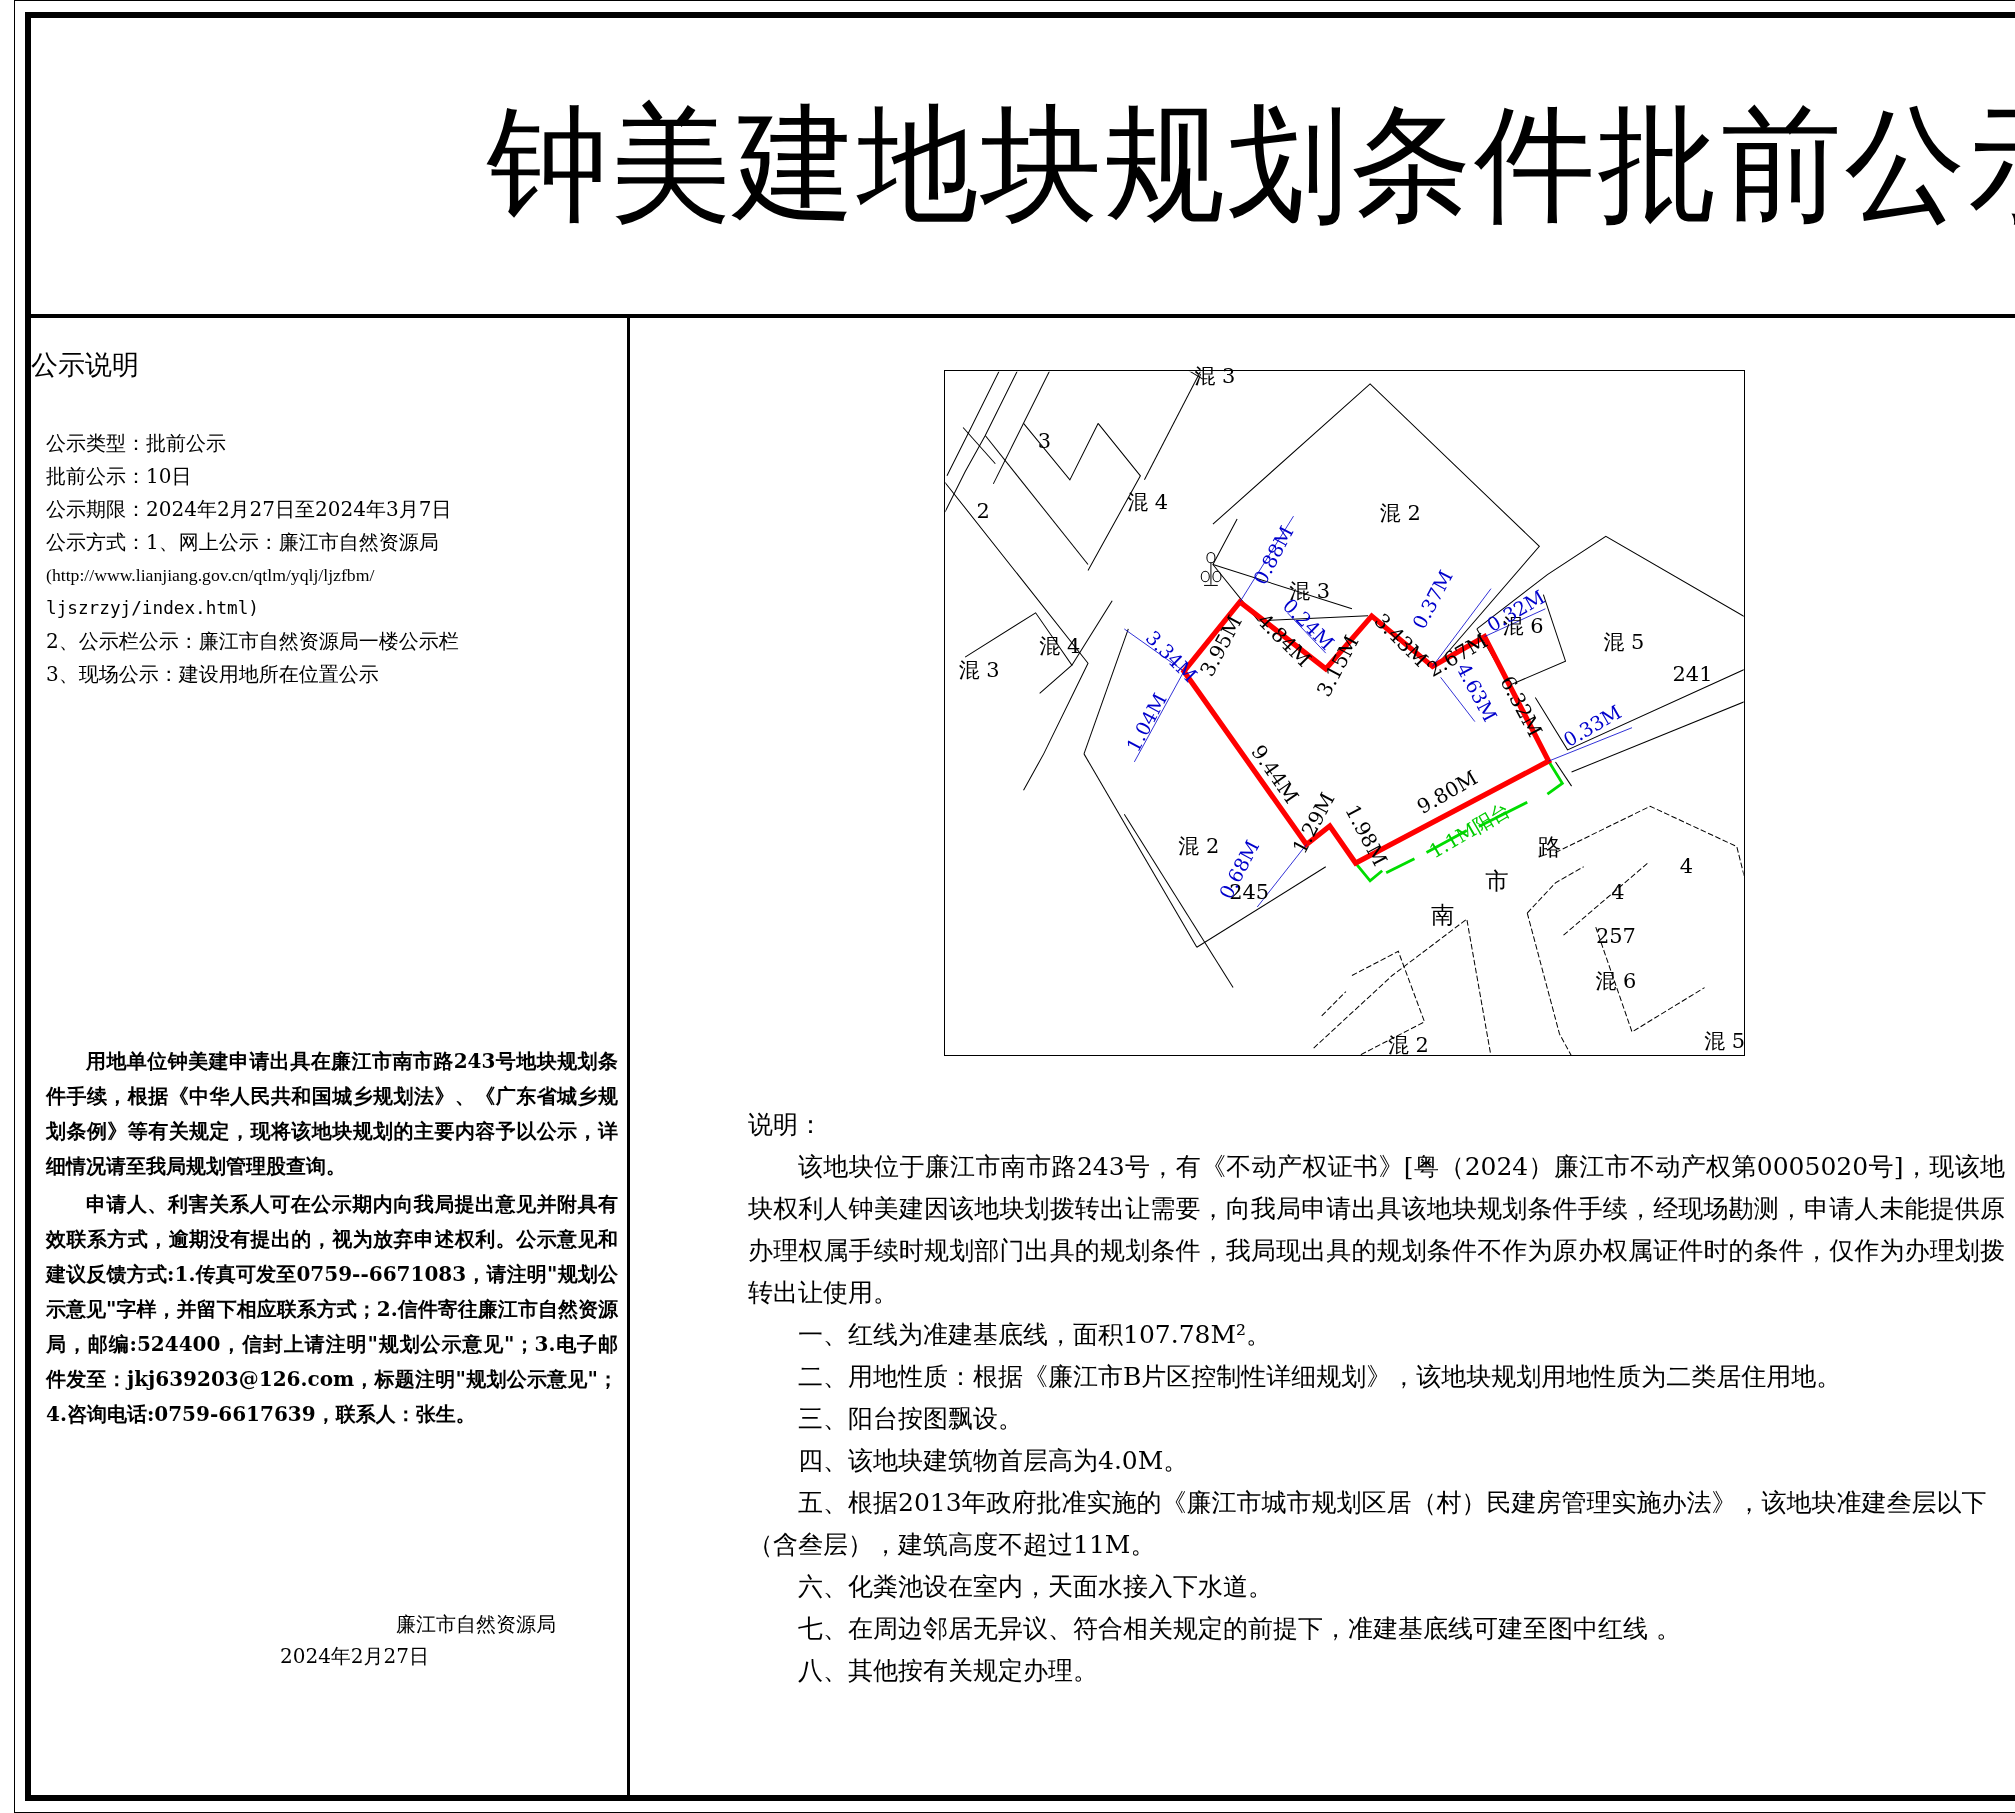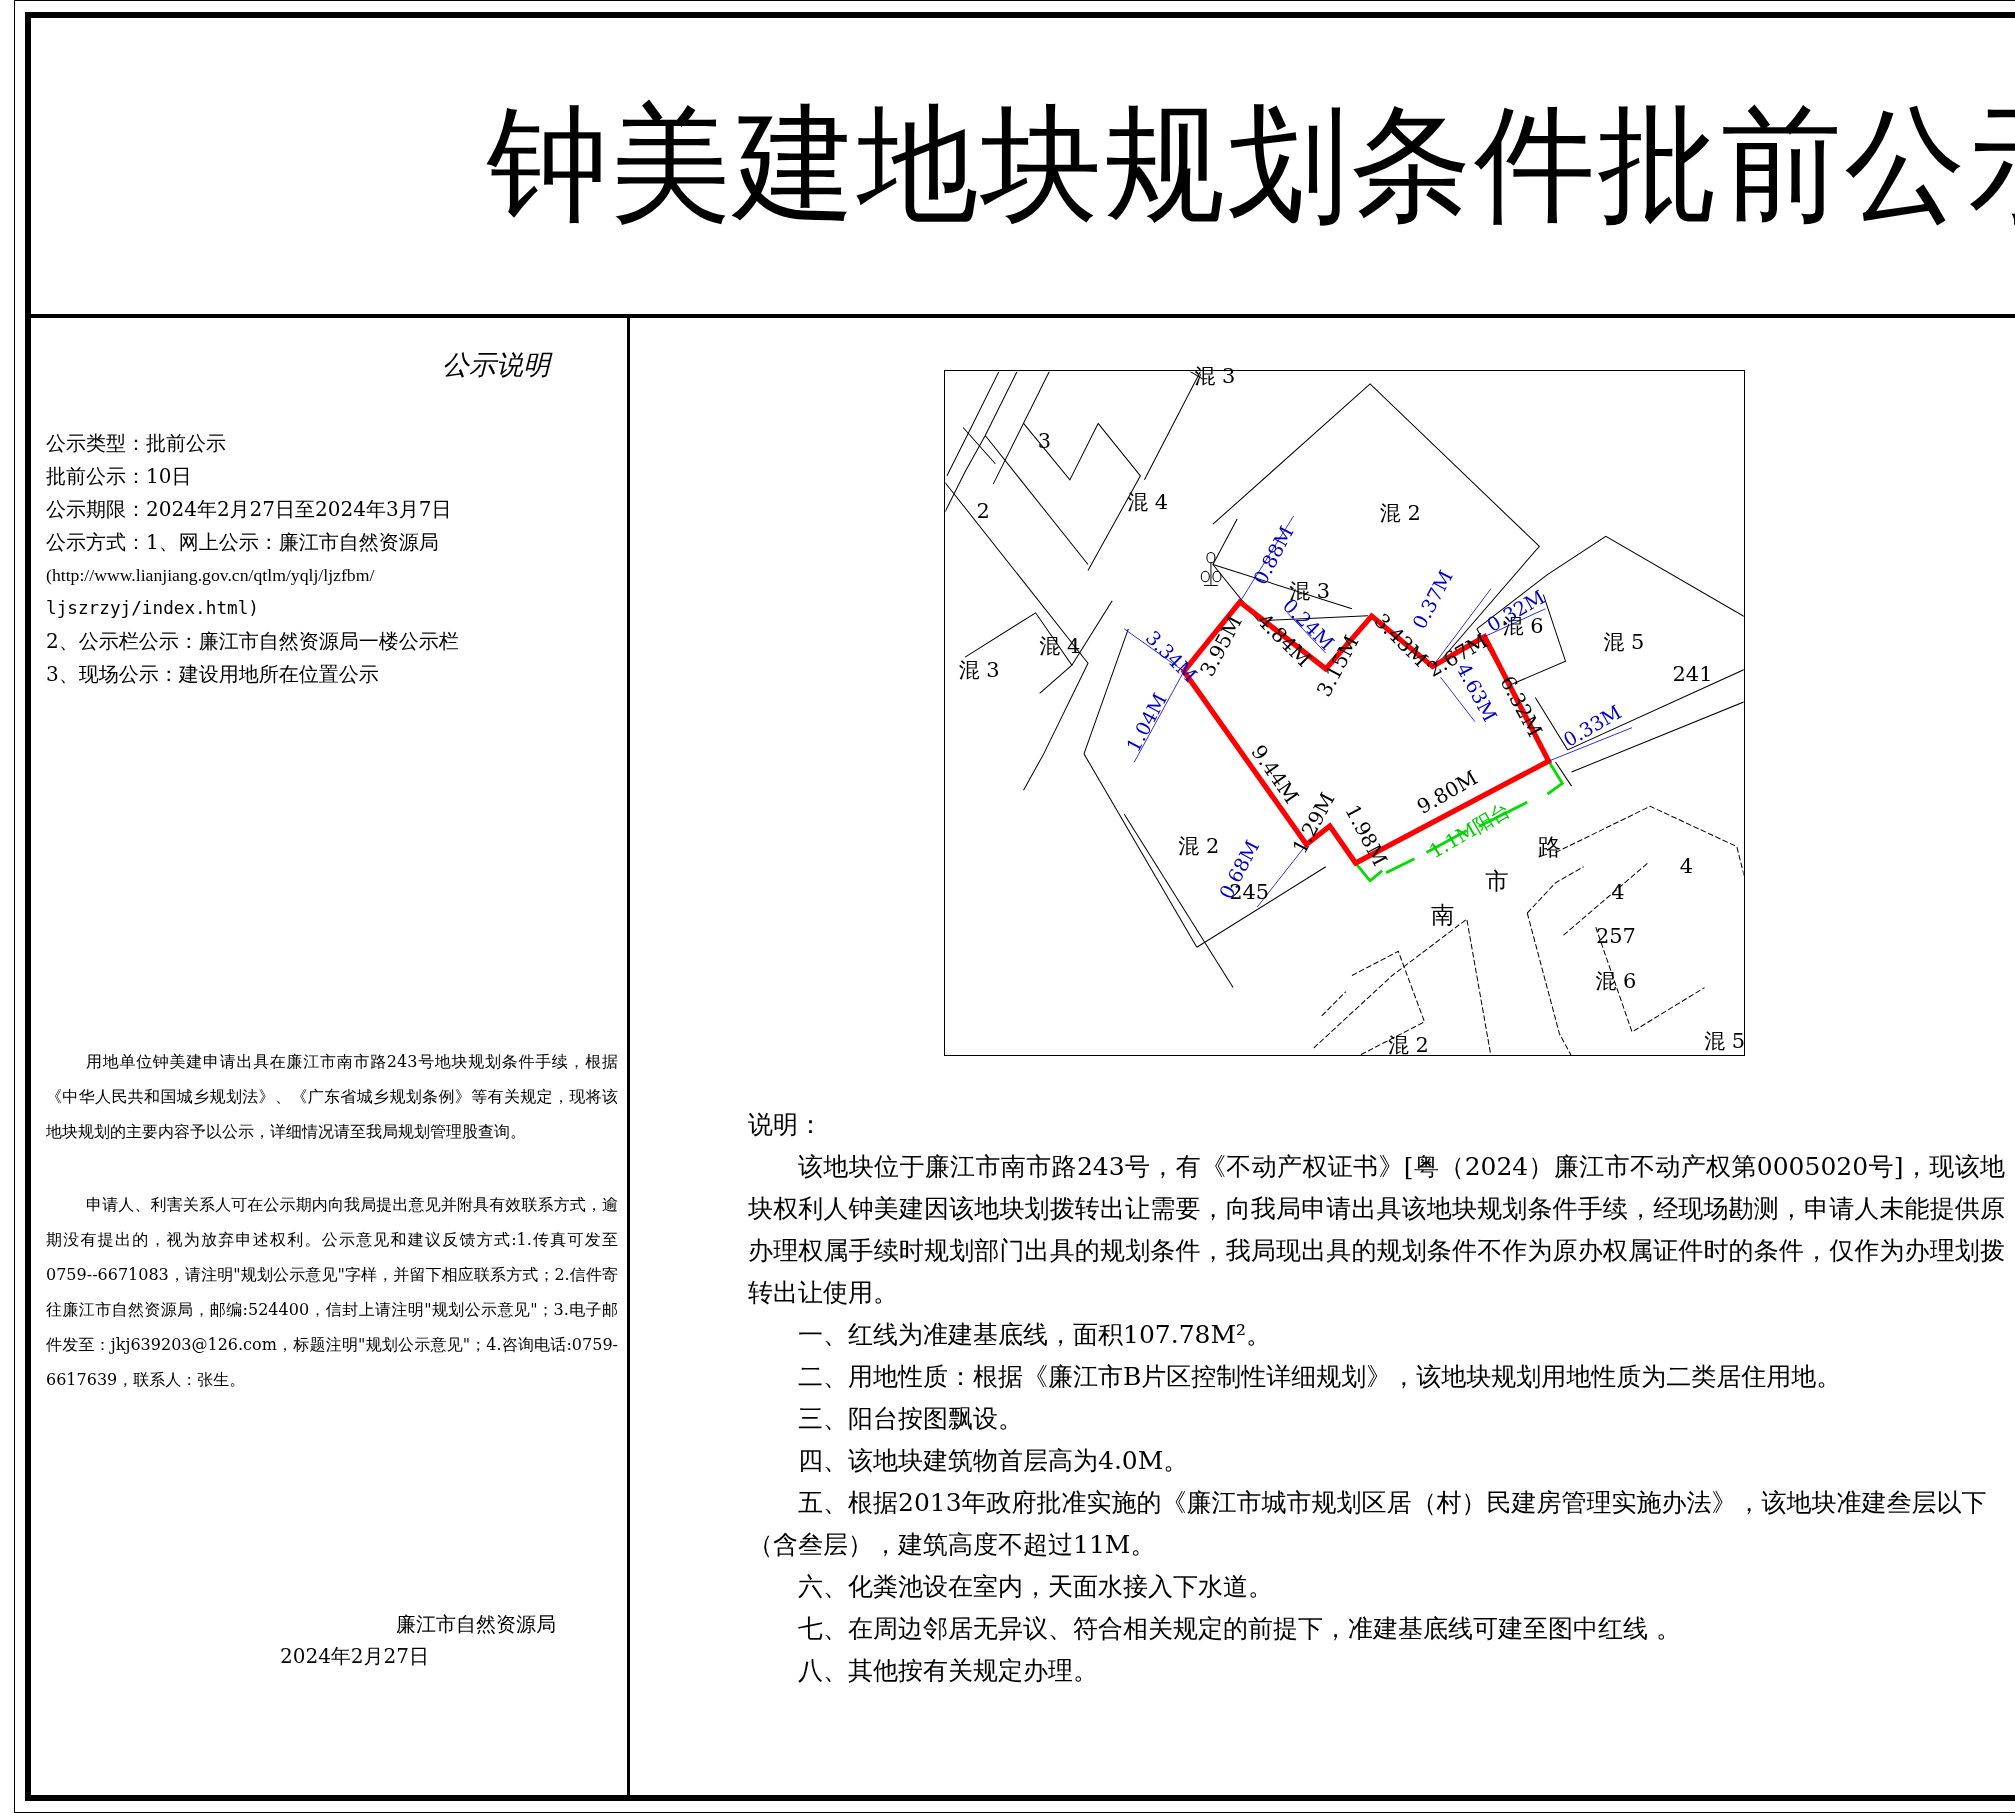--- a/index.html
+++ b/index.html
@@ -8,25 +8,25 @@
   .abs { position:absolute; }
   .outer-line { position:absolute; left:13.7px; top:0; width:2551px; height:1813px;
                 border:1.2px solid #000; box-sizing:border-box; }
   .frame { position:absolute; left:25.4px; top:12px; width:2528px; height:1789px;
            border:6px solid #000; box-sizing:border-box; }
   .hline { position:absolute; background:#000; height:3.6px; }
   .vline { position:absolute; background:#000; width:3.2px; }
   .title { position:absolute; left:31px; top:18px; width:2516px; height:296px;
            display:flex; align-items:center; justify-content:center;
            font-size:121px; letter-spacing:2.4px; transform:scaleY(1.05); }
-  .notice-heading { position:absolute; left:31px; top:347px; width:519px; text-align:right;
-                    font-size:27px;font-style:italic; }
+  .notice-heading { position:absolute; left:31px; top:347px; width:519px; text-align:left;
+                    font-size:27px; }
   .notice-list { position:absolute; left:46px; top:427px; width:572px; font-size:20px; line-height:33px; }
   .notice-list div { white-space:nowrap; }
-  .para { position:absolute; left:46px; width:572px; font-size:16px; line-height:35px; text-indent:40px; text-align:justify; }
+  .para { position:absolute; left:46px; width:572px; font-size:20px; line-height:35px; text-indent:40px; text-align:justify;font-weight:bold; }
   .sign { position:absolute; left:31px; width:596px; text-align:center; font-size:20px; line-height:32px; }
   .map-box { position:absolute; left:944px; top:370px; width:801px; height:686px;
              border:1.2px solid #000; box-sizing:border-box; }
   .desc { position:absolute; left:740px; top:1104px; width:1257px; font-size:25px; line-height:42px;margin-left:8px; }
   .desc .p { text-indent:50px; text-align:justify; }
   .desc .item { padding-left:50px; }
   .desc .item.wrap { padding-left:0; text-indent:50px; }
   svg text { font-family:"DejaVu Serif","Liberation Serif",serif; }
 </style>
 </head>

